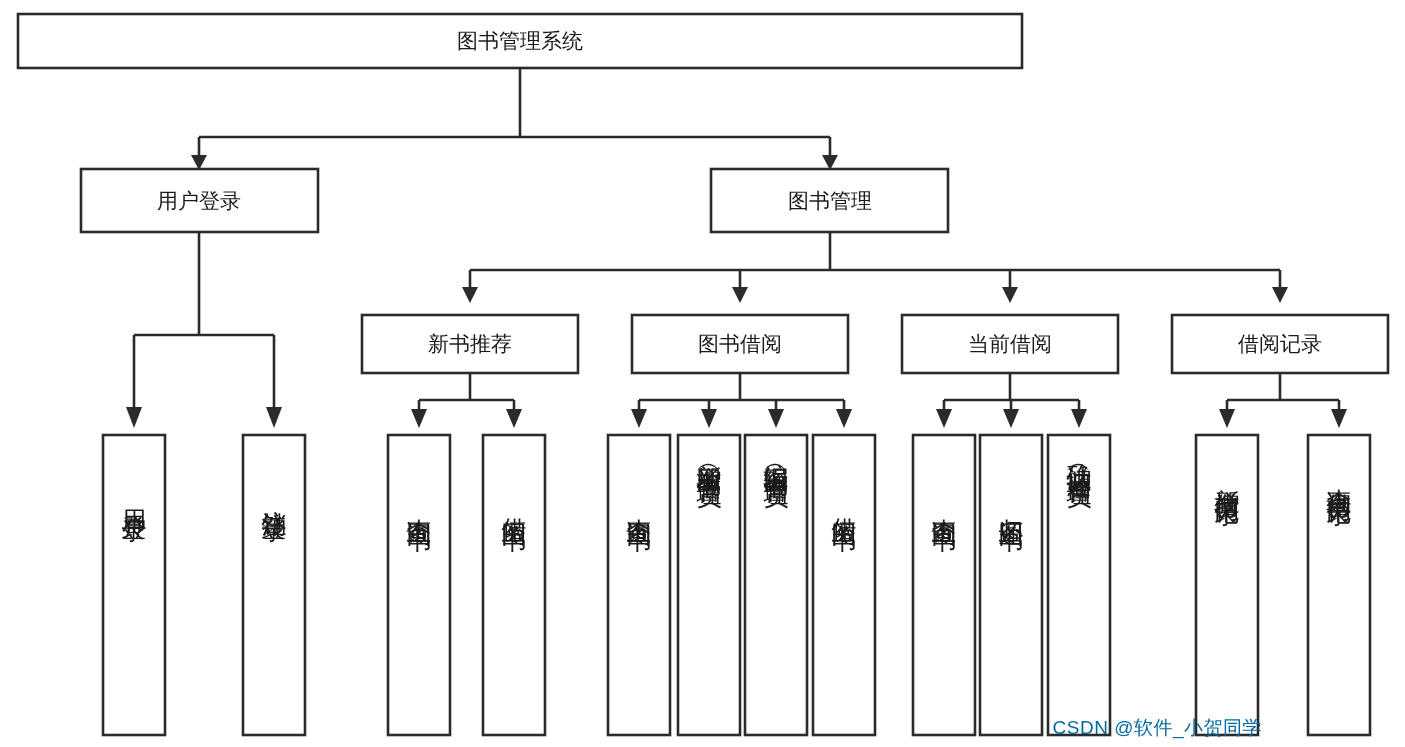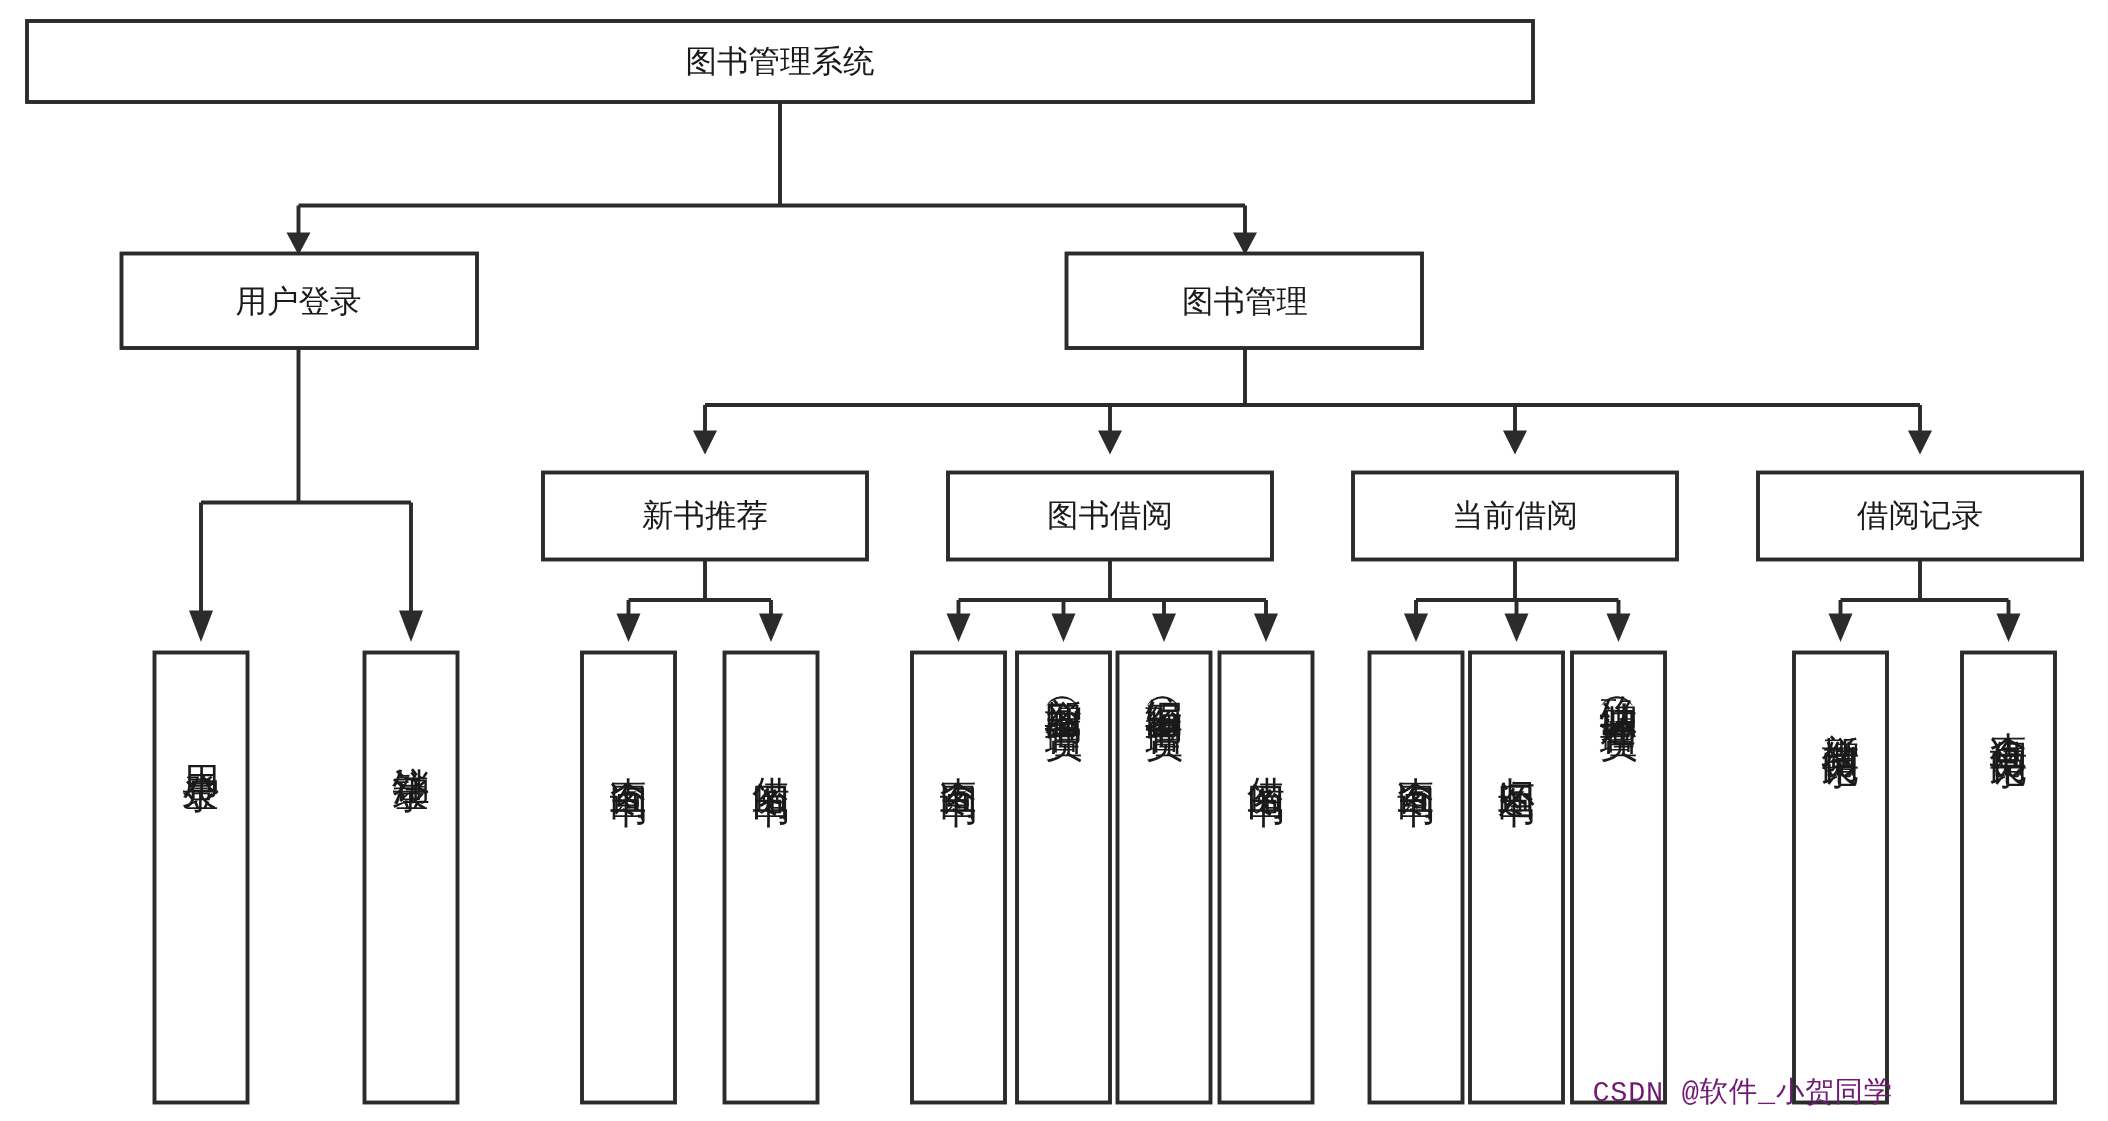--- a/index.html
+++ b/index.html
@@ -63,23 +63,23 @@
     font-size: 25px;
     line-height: 1;
     letter-spacing: 3px;
     color: #1a1a1a;
     white-space: nowrap;
   }
   .watermark {
     position: absolute;
     right: 8px;
     bottom: 6px;
-    font-family: Liberation Mono, monospace;
+    font-family: Liberation Sans, sans-serif;
     font-size: 19px;
-    color: #701a75;
+    color: #0369a1;
     letter-spacing: 0.5px;
     white-space: nowrap;
   }
 </style>
 </head>
 <body>
 
 <div id="diagram-root">
 
   <svg class="canvas" viewBox="0 0 1405 747">

